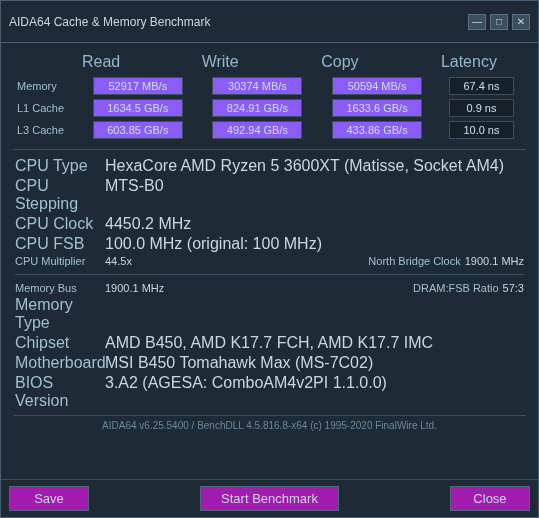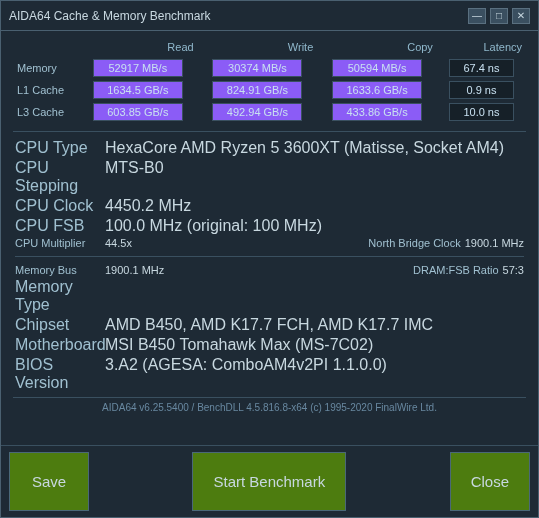--- a/index.html
+++ b/index.html
@@ -21,21 +21,21 @@
       display: flex;
       flex-direction: column;
     }
     .title-bar {
       background: #1e2a35;
       border-bottom: 1px solid #4a6070;
       display: flex;
       align-items: center;
       justify-content: space-between;
       padding: 4px 8px;
-      height: 30px;
+      height: 42px;
     }
     .title-bar-title {
       color: #c8d8e0;
       font-size: 12px;
       font-weight: normal;
     }
     .title-bar-controls {
       display: flex;
       gap: 4px;
     }
@@ -57,22 +57,22 @@
       overflow: hidden;
     }
     .bench-table {
       width: 100%;
       border-collapse: collapse;
       margin-bottom: 8px;
     }
     .bench-table th {
       color: #90b8cc;
       font-weight: normal;
-      font-size: 11px;
-      text-align: right;
+      font-size: 16px;
+      text-align: left;
       padding: 2px 4px 4px 4px;
     }
     .bench-table td {
       color: #c8d8e0;
       font-size: 11px;
       padding: 2px 4px;
     }
     .bench-table td:first-child {
       color: #a0c0d0;
       width: 65px;
@@ -154,25 +154,25 @@
       margin-top: 4px;
     }
     .button-bar {
       display: flex;
       padding: 6px 8px;
       background: #1e2a35;
       border-top: 1px solid #3a5060;
       justify-content: space-between;
     }
     .btn {
-      background: #4d7c0f;
+      background: #a21caf;
       border: 1px solid #4a6878;
       color: #c8d8e0;
-      font-size: 15px;
-      padding: 20px 20px;
+      font-size: 13px;
+      padding: 4px 20px;
       cursor: pointer;
       min-width: 80px;
     }
     .btn-start {
       min-width: 120px;
     }
   </style>
 </head>
 <body>
 

